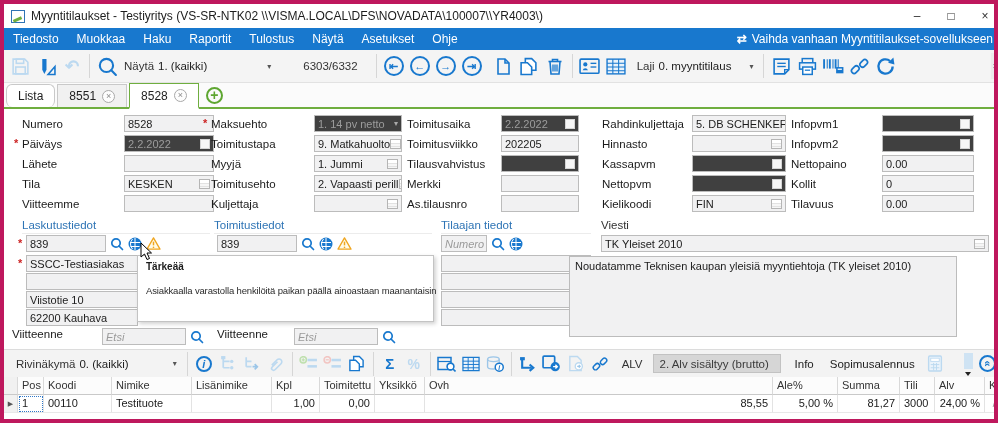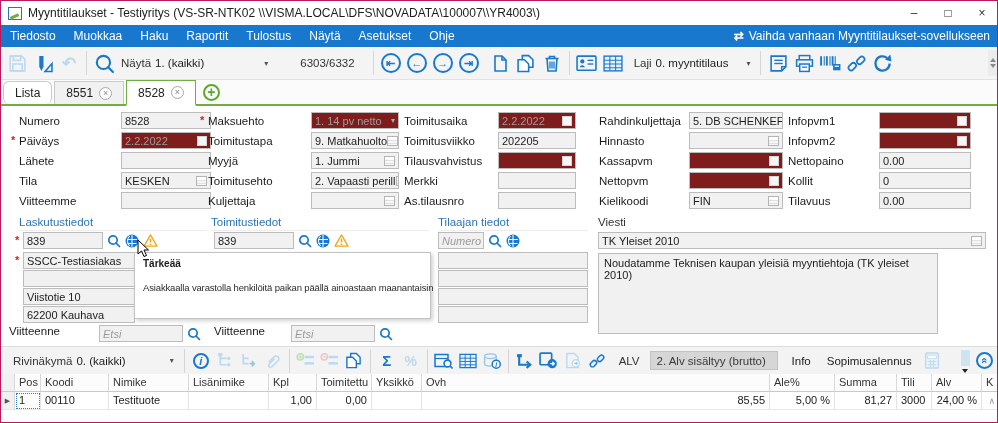--- a/index.html
+++ b/index.html
@@ -1,18 +1,18 @@
 <!DOCTYPE html>
 <html><head>
 <meta charset="utf-8">
 <style>
   * { box-sizing: border-box; }
   html,body { margin:0; padding:0; background:#e8e8e8; }
   body { font-family:"Liberation Sans", sans-serif; }
-  #app { position:relative; width:998px; height:423px; background:#fff; overflow:hidden; border:1px solid #be185d; }
+  #app { position:relative; width:998px; height:423px; background:#fff; overflow:hidden; border:4px solid #be185d; }
 
   
   .titlebar { position:absolute; left:0; top:0; width:998px; height:24px; background:#fff; display:flex; align-items:center; }
   .appicon { width:14px; height:13px; margin:0 6px 0 7px; position:relative; border:1px solid #2e74b5; background:#fff; }
   .appicon::after { content:""; position:absolute; left:1px; top:7px; width:9px; height:3px; background:#6fae3f; transform:rotate(-25deg); }
   .wtitle { font-size:12px; color:#1c1c1c; white-space:nowrap; }
   .wbtns { margin-left:auto; display:flex; height:24px; }
   .wbtn { width:34px; height:24px; display:flex; align-items:center; justify-content:center; font-size:12px; color:#333; }
 
   
@@ -43,21 +43,21 @@
   .closec { width:13px; height:13px; border:1px solid #a9a9a9; border-radius:50%; color:#8a8a8a; font-size:9px; line-height:11px; text-align:center; background:#fdfdfd; }
   .plusc { width:17px; height:17px; border:2px solid #5ea631; border-radius:50%; color:#5ea631; font-size:14px; font-weight:bold; line-height:13px; text-align:center; margin:0 0 3px 7px; }
 
   
   .formarea { position:absolute; left:0; top:105px; width:998px; height:240px; background:#fff; }
   .fgroup { position:absolute; top:6px; }
   .frow { display:flex; align-items:center; height:17px; margin-bottom:3px; position:relative; }
   .lbl { font-size:11.5px; color:#1b1b1b; white-space:nowrap; }
   .req { position:absolute; left:-8px; top:2px; color:#c22; font-size:11px; font-weight:bold; }
   .fld { height:17px; background:#f1f1f2; border:1px solid #bcbcbc; font-size:11px; padding:0 3px; display:flex; align-items:center; color:#1b1b1b; white-space:nowrap; overflow:hidden; }
-  .fld.dis { background:#7f1d1d; color:#9c9c9c; }
+  .fld.dis { background:#404040; color:#9c9c9c; }
   .fsp { flex:1; }
   .mico { width:11px; height:10px; border:1px solid #b5b5b5; background:linear-gradient(180deg,#ffffff 0 3px,#e2e2e2 3px 4px,#f6f6f6 4px 6px,#e2e2e2 6px 7px,#f6f6f6 7px); flex:none; }
   .mcal { width:10px; height:10px; border:1px solid #d4d4d4; background:#f6f6f6; flex:none; }
   .dcaret { color:#a9a9a9; font-size:8px; flex:none; }
   .g1 .lbl{width:102px;} .g1 .fld{width:90px;}
   .g2 .lbl{width:103px;} .g2 .fld{width:88px;}
   .g3 .lbl{width:94px;}  .g3 .fld{width:78px;}
   .g4 .lbl{width:90px;}  .g4 .fld{width:94px;}
   .g5 .lbl{width:91px;}  .g5 .fld{width:92px;}
 
@@ -586,21 +586,21 @@
             <line x1="9" y1="9" x2="12.5" y2="12.5" stroke="#1878ce" stroke-width="1.7" stroke-linecap="round"></line>
           </svg>
         </span>
       </span>
 
     <span class="fld" style="position:absolute; left:597px; top:126px; width:388px">
         <span>TK Yleiset 2010</span>
         <span class="fsp"></span>
         <span class="mico"></span>
       </span>
-    <div class="vtext" style="left:597px; top:147px; width:340px; height:81px"><span>Noudatamme Teknisen kaupan yleisiä myyntiehtoja (TK yleiset 2010)</span></div>
+    <div class="vtext" style="left:565px; top:147px; width:388px; height:81px"><span>Noudatamme Teknisen kaupan yleisiä myyntiehtoja (TK yleiset 2010)</span></div>
 
     <div class="tooltip">
       <div class="tt-title">Tärkeää</div>
       <div class="tt-text">Asiakkaalla varastolla henkilöitä paikan päällä ainoastaan maanantaisin</div>
     </div>
     <span class="cursor">
       <svg width="13" height="19" viewBox="0 0 13 19">
           <path d="M1 1 L1 15 L4.5 12 L7 17.5 L9.5 16.5 L7 11 L11.5 11 Z" fill="#fff" stroke="#000" stroke-width="1"></path>
         </svg>
     </span>

